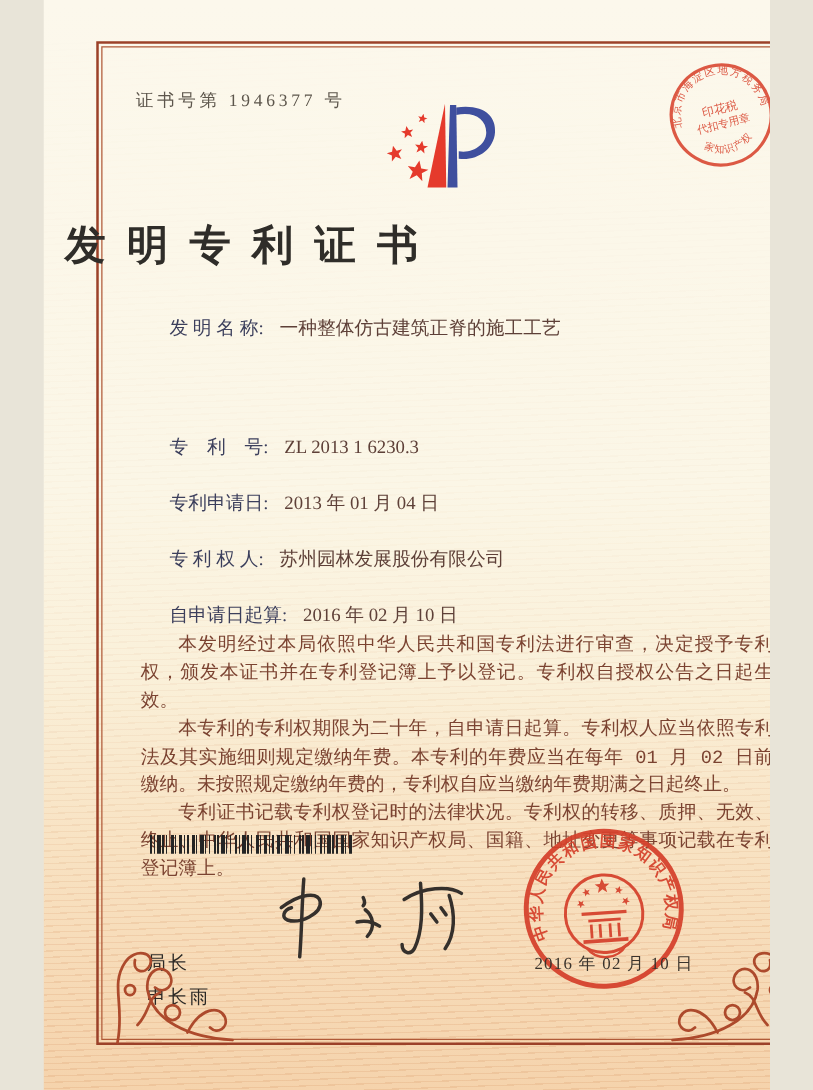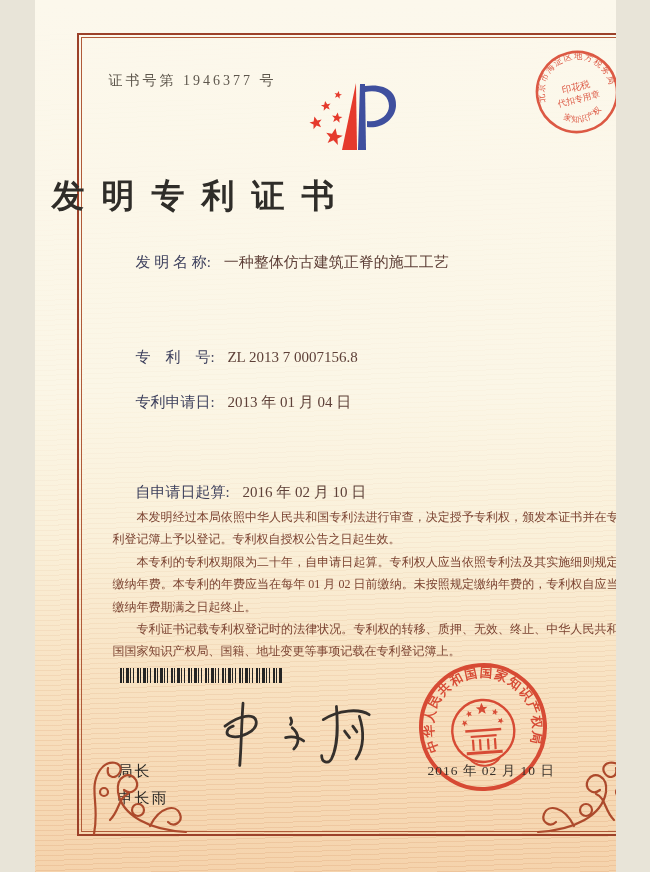--- a/index.html
+++ b/index.html
@@ -18,21 +18,21 @@
   .frame-outer{position:absolute;left:42px;top:33px;width:560px;height:799px;border:2px solid #9c4129;}
   .frame-inner{position:absolute;inset:2px;border:1px solid #b05a38;}
   .cert-no{position:absolute;left:74px;top:72px;font-size:14px;letter-spacing:3px;color:#5d564c;}
   .title{position:absolute;left:0;right:0;top:174px;text-align:left;font-size:33px;font-weight:bold;
          letter-spacing:17px;text-indent:17px;color:#2f2d29;}
   .row{position:absolute;left:76px;font-size:15px;white-space:nowrap;margin-left:25px;}
   .row .lab{color:#3c3f5c;}
   .row .val{color:#5e4038;margin-left:9px;}
   .r0{top:253px}.r1{top:301px}.r2{top:348px}.r3{top:393px}.r4{top:438px}.r5{top:483px}
   .paras{position:absolute;left:78px;top:506px;width:506px;}
-  .paras p{margin:0;font-size:12px;line-height:22.4px;color:#7b4331;text-align:justify;text-indent:2em;}
+  .paras p{margin:0;font-size:15px;line-height:22.4px;color:#7b4331;text-align:justify;text-indent:2em;font-family:Liberation Mono, monospace;}
   .barcode{position:absolute;left:85px;top:668px;width:162px;height:15px;
     background:repeating-linear-gradient(90deg,#242424 0 2px,transparent 2px 3px,#242424 3px 4px,
       transparent 4px 6px,#242424 6px 9px,transparent 9px 10px,#242424 10px 11px,transparent 11px 13px,
       #242424 13px 14px,transparent 14px 17px);}
   .director{position:absolute;left:83px;top:716px;font-family:"Liberation Sans","DejaVu Sans",sans-serif;
     font-size:15px;line-height:27px;color:#2b2926;letter-spacing:2px;margin-top:41px;}
   .sig{position:absolute;left:172px;top:693px;}
   .tax-seal{position:absolute;left:496px;top:46px;transform:rotate(-14deg);opacity:.88;}
   .office-seal{position:absolute;left:380px;top:659px;transform:rotate(-4deg);opacity:.93;}
   .seal-date{position:absolute;left:393px;top:762px;font-size:13.5px;color:#3a332c;letter-spacing:1px;}
@@ -86,25 +86,29 @@
   </svg>
 
   <div class="title">发明专利证书</div>
 
   <div class="row r0">
     <span class="lab">发 明 名 称:</span>
     <span class="val">一种整体仿古建筑正脊的施工工艺</span>
   </div>
   <div class="row r2">
     <span class="lab">专　利　号:</span>
-    <span class="val">ZL 2013 7 0007156.8</span>
+    <span class="val">ZL 2013 1 6230.3</span>
   </div>
   <div class="row r3">
     <span class="lab">专利申请日:</span>
     <span class="val">2013 年 01 月 04 日</span>
+  </div>
+  <div class="row r4">
+    <span class="lab">专 利 权 人:</span>
+    <span class="val">苏州园林发展股份有限公司</span>
   </div>
   <div class="row r5">
     <span class="lab">自申请日起算:</span>
     <span class="val">2016 年 02 月 10 日</span>
   </div>
 
   <div class="paras">
     <p>本发明经过本局依照中华人民共和国专利法进行审查，决定授予专利权，颁发本证书并在专利登记簿上予以登记。专利权自授权公告之日起生效。</p>
     <p>本专利的专利权期限为二十年，自申请日起算。专利权人应当依照专利法及其实施细则规定缴纳年费。本专利的年费应当在每年 01 月 02 日前缴纳。未按照规定缴纳年费的，专利权自应当缴纳年费期满之日起终止。</p>
     <p>专利证书记载专利权登记时的法律状况。专利权的转移、质押、无效、终止、中华人民共和国国家知识产权局、国籍、地址变更等事项记载在专利登记簿上。</p>

